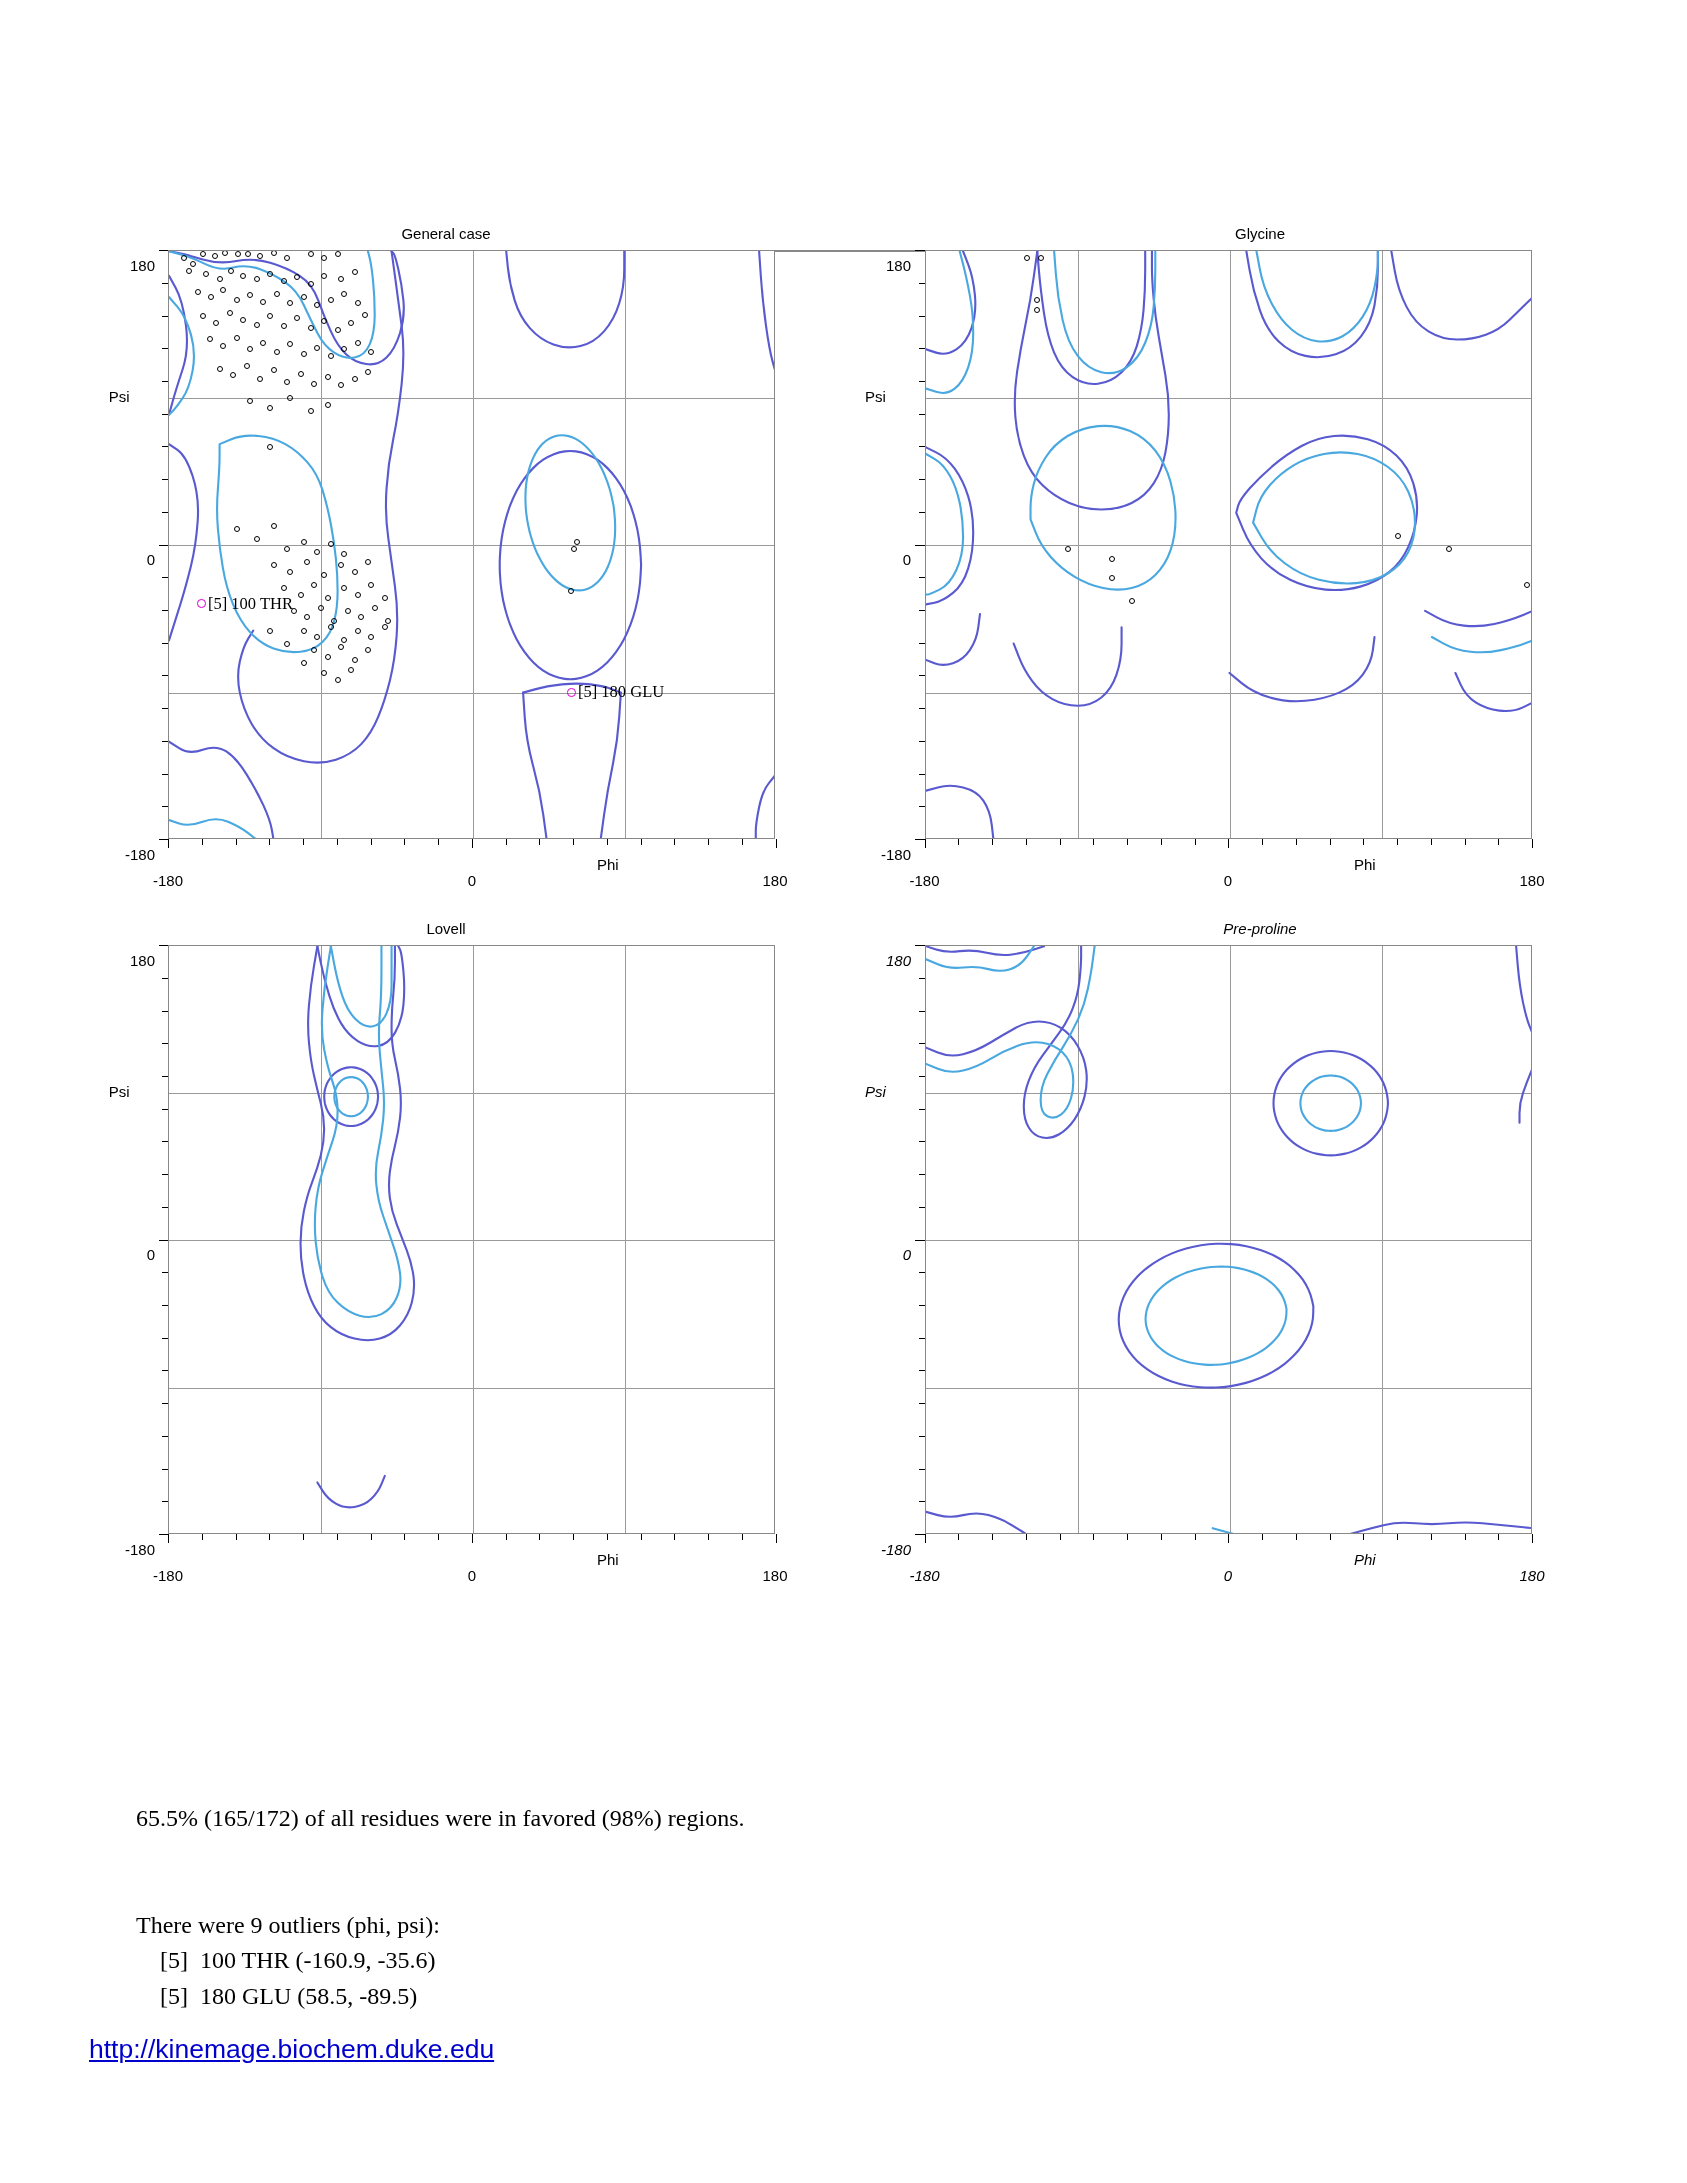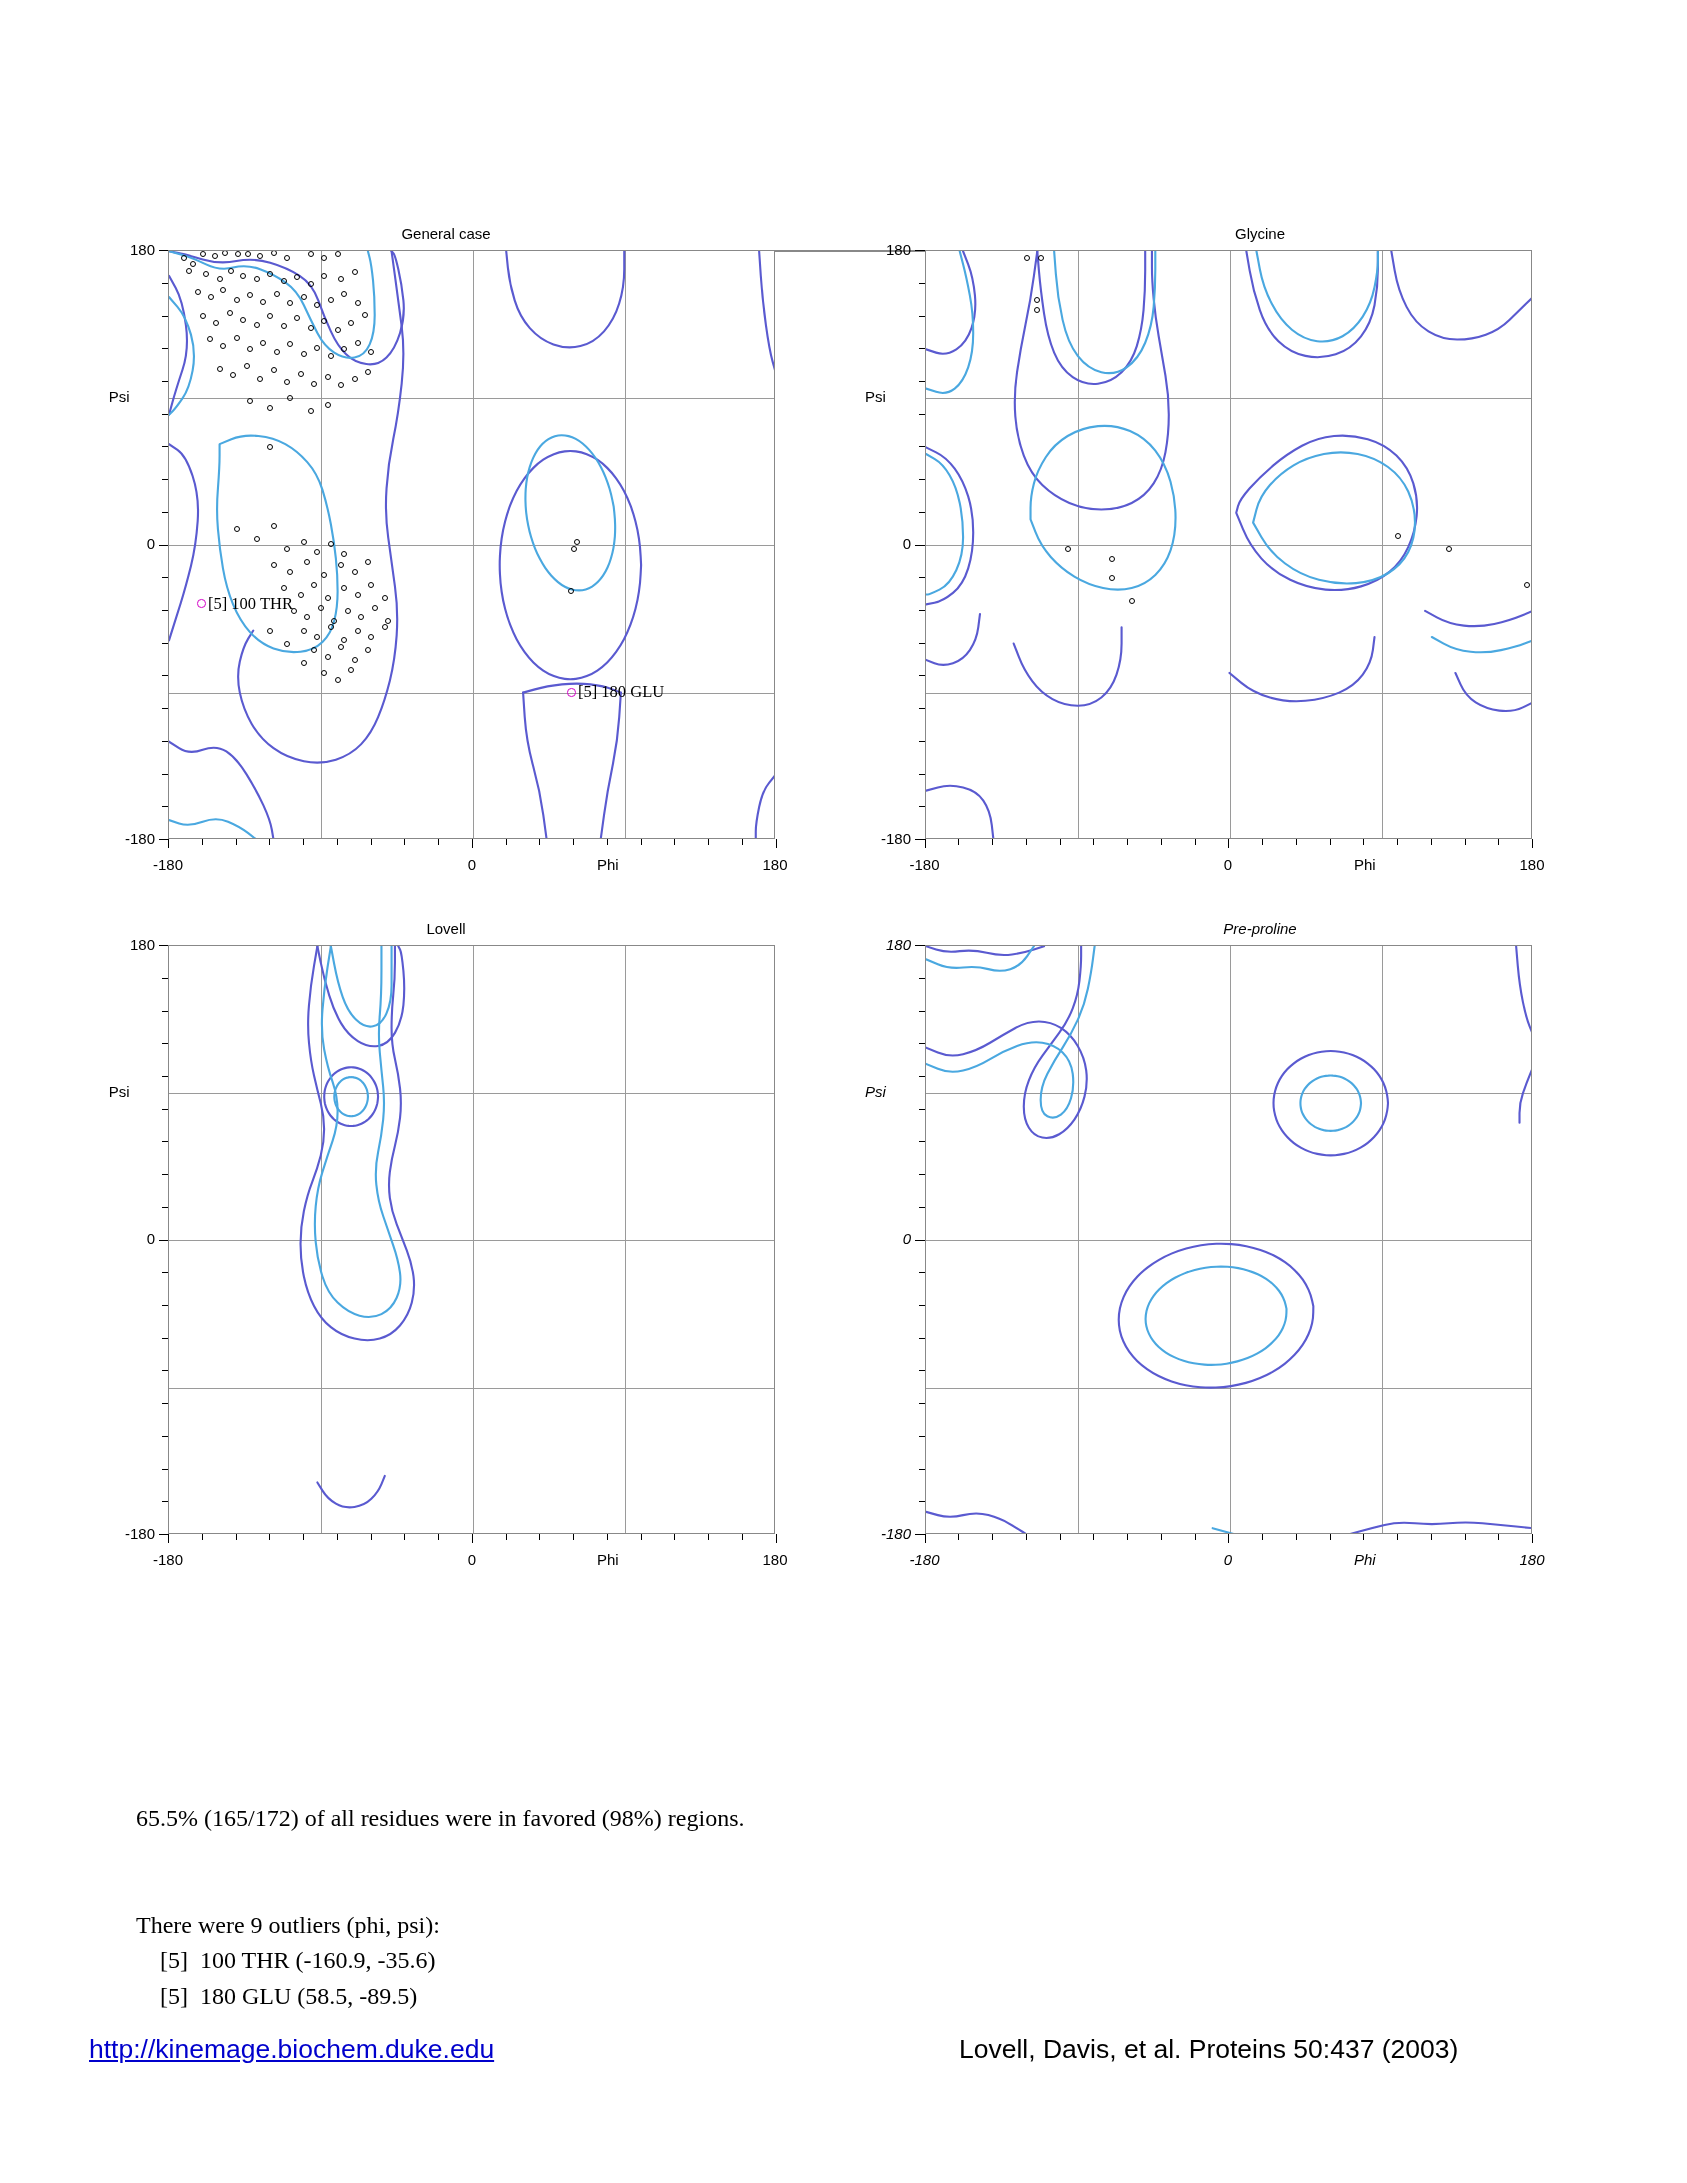--- a/index.html
+++ b/index.html
@@ -75,20 +75,21 @@
     background: #000000;
   }
   .tick-x { width: 0.7px; height: 6px; }
   .tick-x.major { height: 9.3px; }
   .tick-y { height: 0.7px; width: 6px; }
   .tick-y.major { width: 9.3px; }
   .ticklabel {
     position: absolute;
     font-family: "Liberation Sans", sans-serif;
     font-size: 15px;
+    margin-top: 16px;
   }
   .datapoint {
     position: absolute;
     width: 6px;
     height: 6px;
     border: 0.9px solid #000000;
     border-radius: 50%;
     box-sizing: border-box;
   }
   .outlier-marker {
@@ -581,16 +582,15 @@
       <div class="axis-label" style="left: 428px; top: 631px;">Phi</div>
       <div class="axis-label" style="left: -61px; top: 163px;">Psi</div>
     </div>
 
   <div class="stats" style="left:136px; top:1800px;">65.5% (165/172) of all residues were in favored (98%) regions.</div>
   <div class="stats" style="left:136px; top:1907px;">There were 9 outliers (phi, psi):</div>
   <div class="stats" style="left:136px; top:1942px;">    [5]  100 THR (-160.9, -35.6)</div>
   <div class="stats" style="left:136px; top:1978px;">    [5]  180 GLU (58.5, -89.5)</div>
 
   <a class="footer-link" href="#" style="left:89px; top:2034px;">http://kinemage.biochem.duke.edu</a>
-  <div class="footer-ref" style="left:959px; top:2034px;">Lovell, Davis, et al. Proteins 50:437 (2003)</div>
 
 </div>
 
 
 </body></html>

